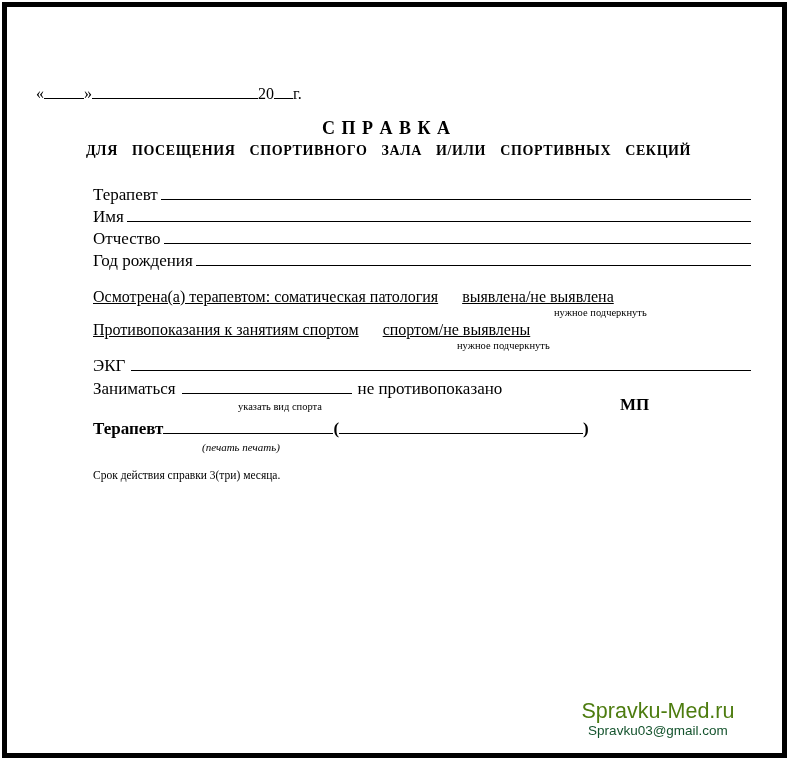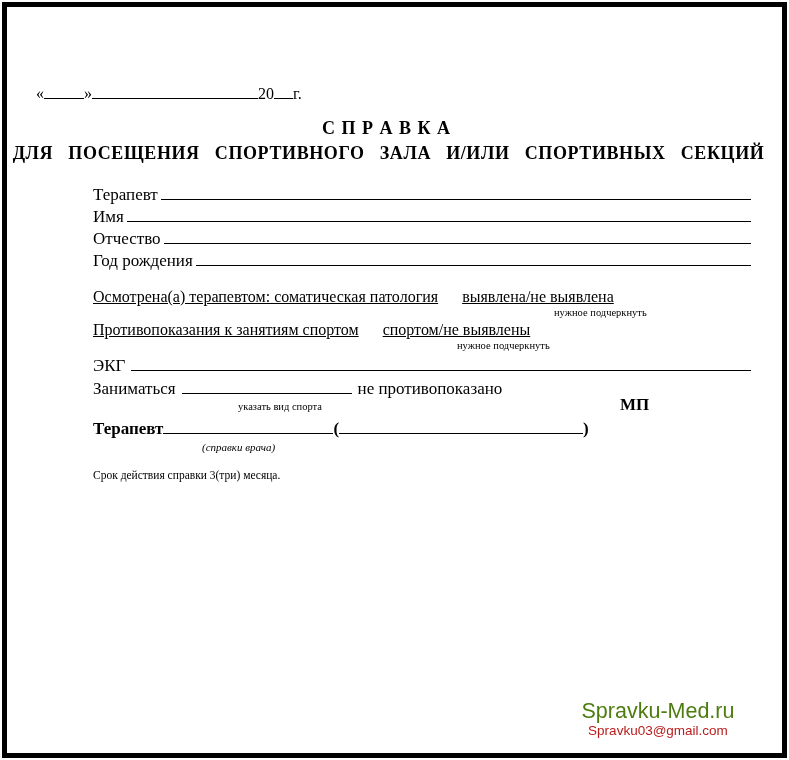--- a/index.html
+++ b/index.html
@@ -47,21 +47,21 @@
     padding-right: 40px;
     font-size: 18px;
     font-weight: bold;
     letter-spacing: 1px;
     padding-left: 24px;
   }
   .subtitle {
     left: 0; right: 0; top: 143px;
     text-align: center;
     padding-right: 12px;
-    font-size: 18px;
+    font-size: 14px;
     font-weight: bold;
     letter-spacing: 0.6px;
     word-spacing: 10px;
   }
 
   .field-row {
     left: 93px; right: 38px;
     display: flex;
     align-items: baseline;
     font-size: 17px;
@@ -128,21 +128,21 @@
   }
 
   .footer {
     left: 570px; top: 700px;
     width: 176px;
     text-align: center;
     font-family: "Liberation Sans", sans-serif;
     line-height: 1.05;
   }
   .footer .site  { font-size: 21.5px; color: #4d7c0f; display: block; }
-  .footer .email { font-size: 13.5px; color: #b91c1c; display: block; margin-top: 1px; }
+  .footer .email { font-size: 13.5px; color: #14532d; display: block; margin-top: 1px; }
 </style>
 </head>
 <body>
 
 <div class="page">
   <div class="border-frame"></div>
 
   <div class="abs date-line">
     <span>«</span><span class="blank w40"></span><span>»</span><span class="blank w166"></span><span>20</span><span class="blank w19"></span><span>г.</span>
   </div>
@@ -185,21 +185,21 @@
   <div class="abs activity-row" style="top:379px">
     <span>Заниматься</span><span class="blank"></span><span>не противопоказано</span>
   </div>
   <div class="abs small-note" style="left:238px; top:401px">указать вид спорта</div>
 
   <div class="abs stamp">МП</div>
 
   <div class="abs therapist-row">
     <span>Терапевт</span><span class="blank sig"></span><span>(</span><span class="blank nameb"></span><span>)</span>
   </div>
-  <div class="abs doctor-stamp-note">(справки врача)</div>
+  <div class="abs doctor-stamp-note">(печать печать)</div>
 
   <div class="abs validity">Срок действия справки 3(три) месяца.</div>
 
   <div class="abs footer">
     <span class="site">Spravku-Med.ru</span>
     <span class="email">Spravku03@gmail.com</span>
   </div>
 </div>
 
 </body></html>

